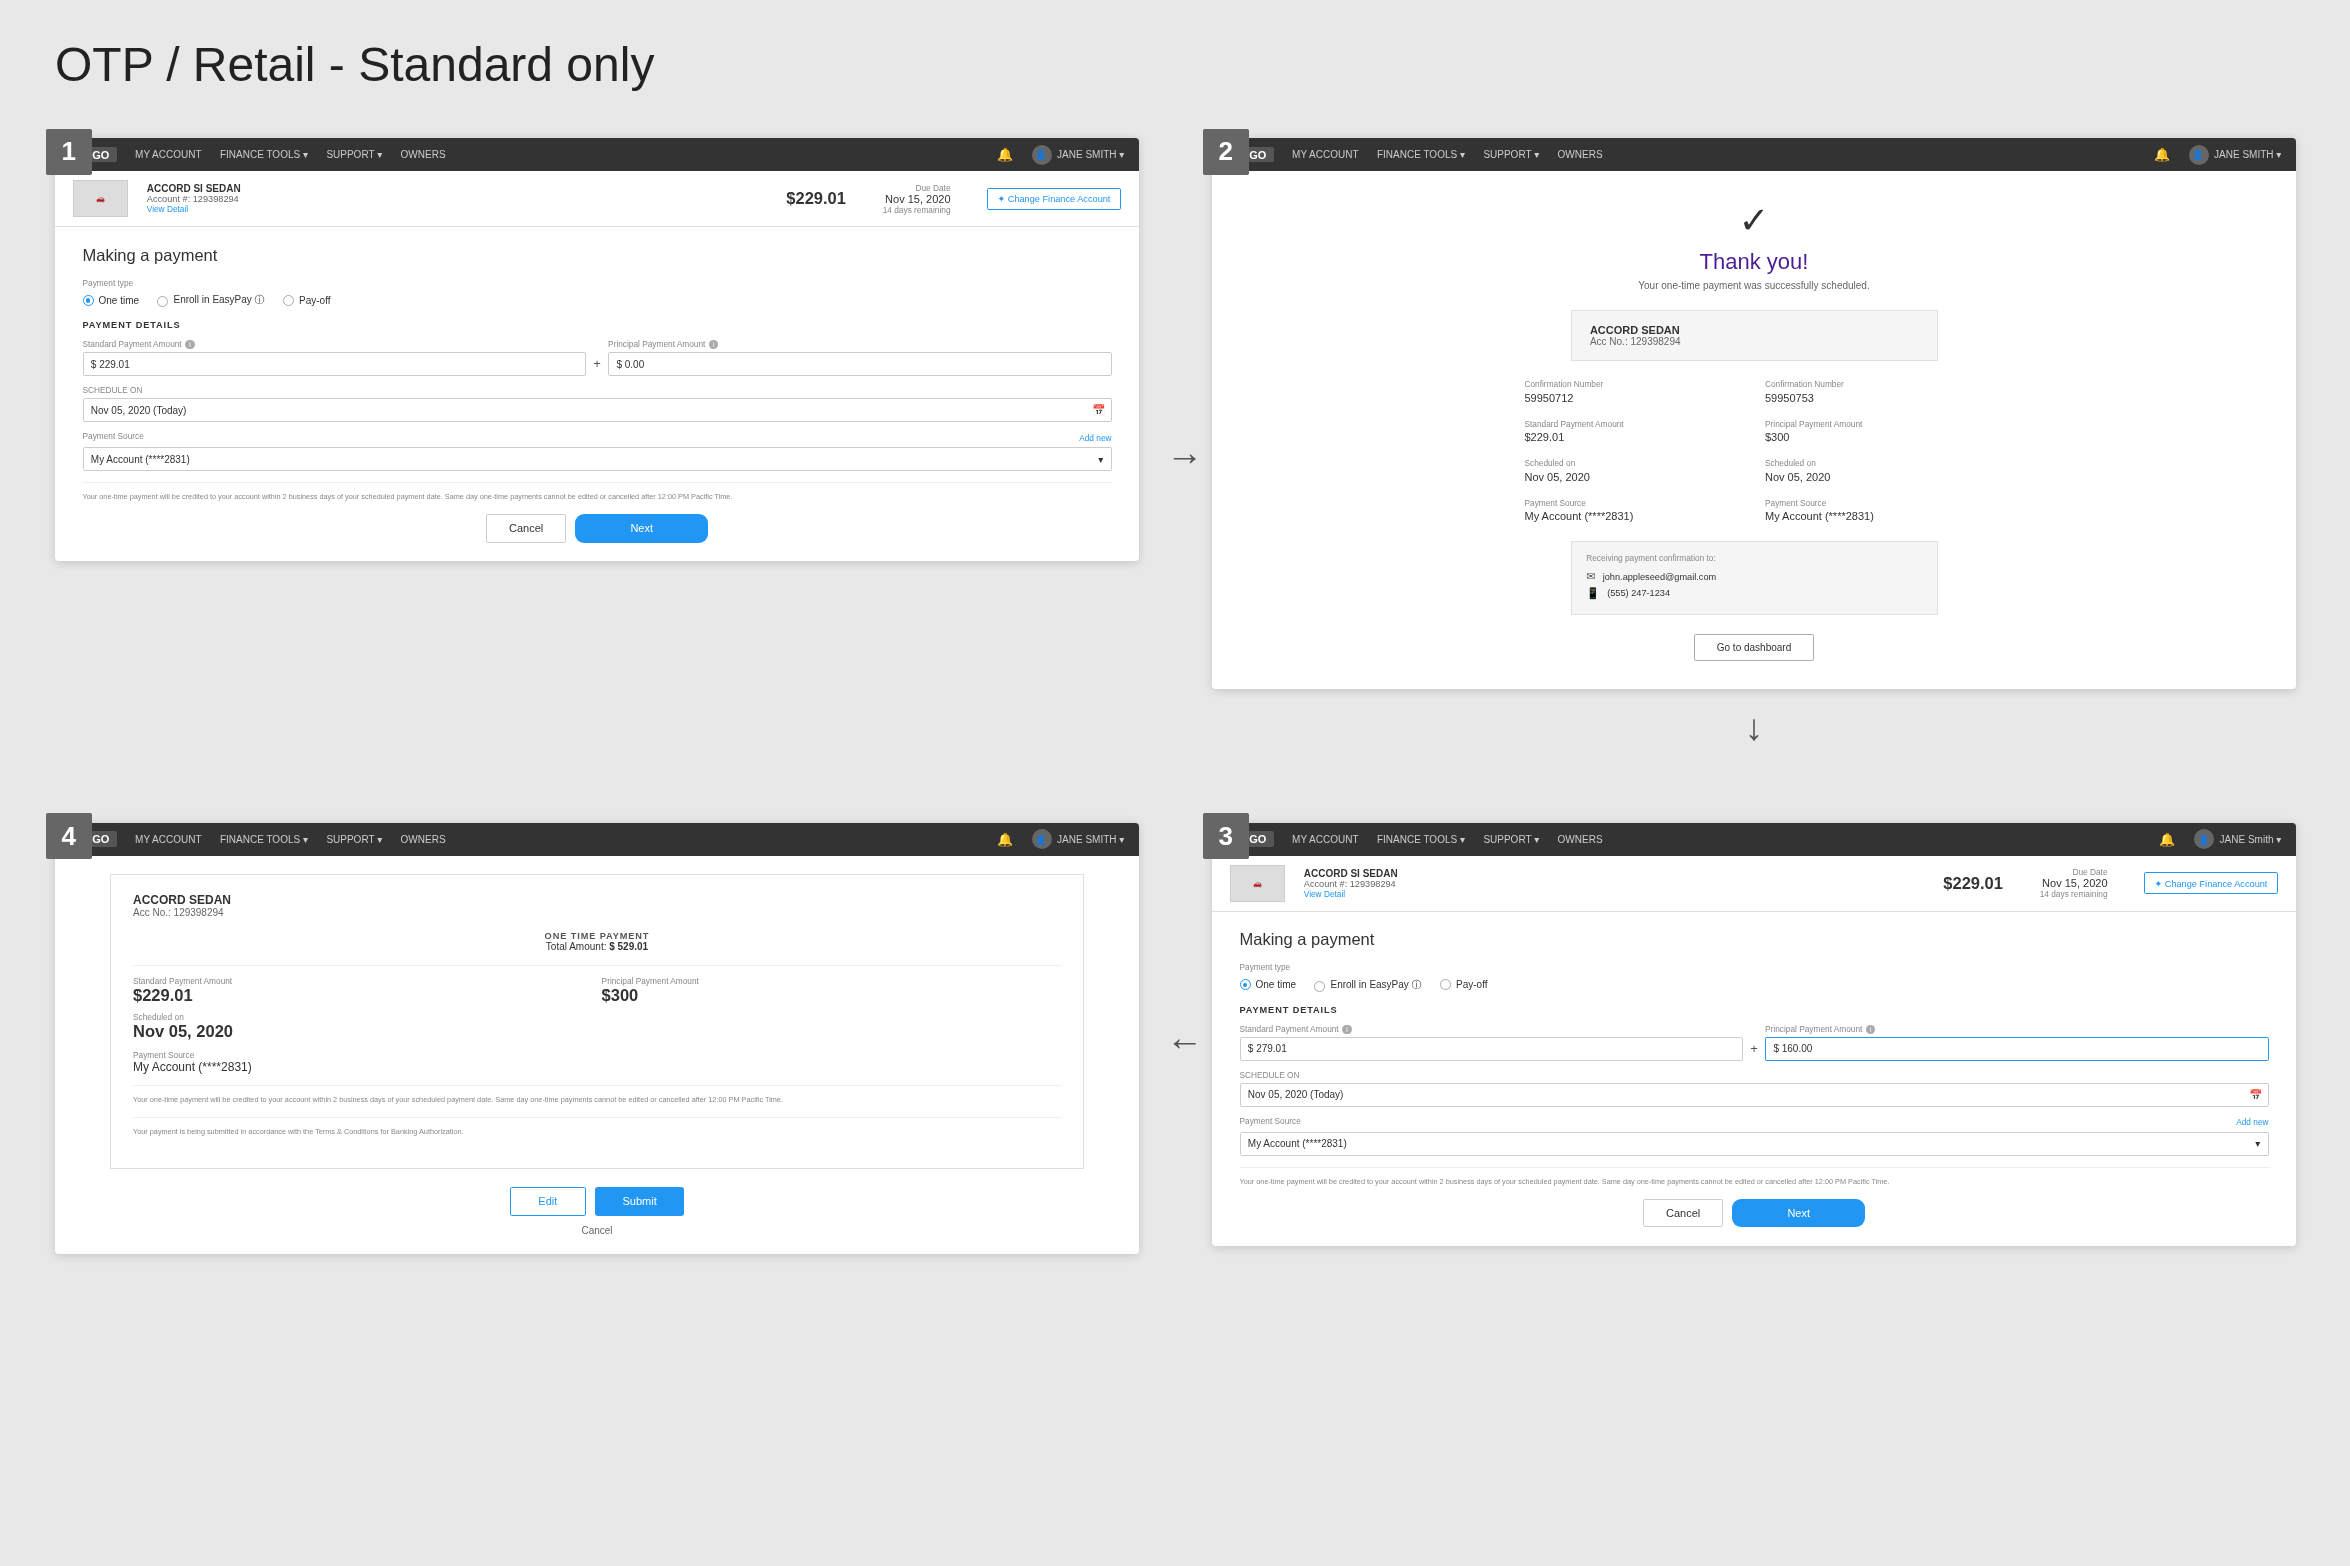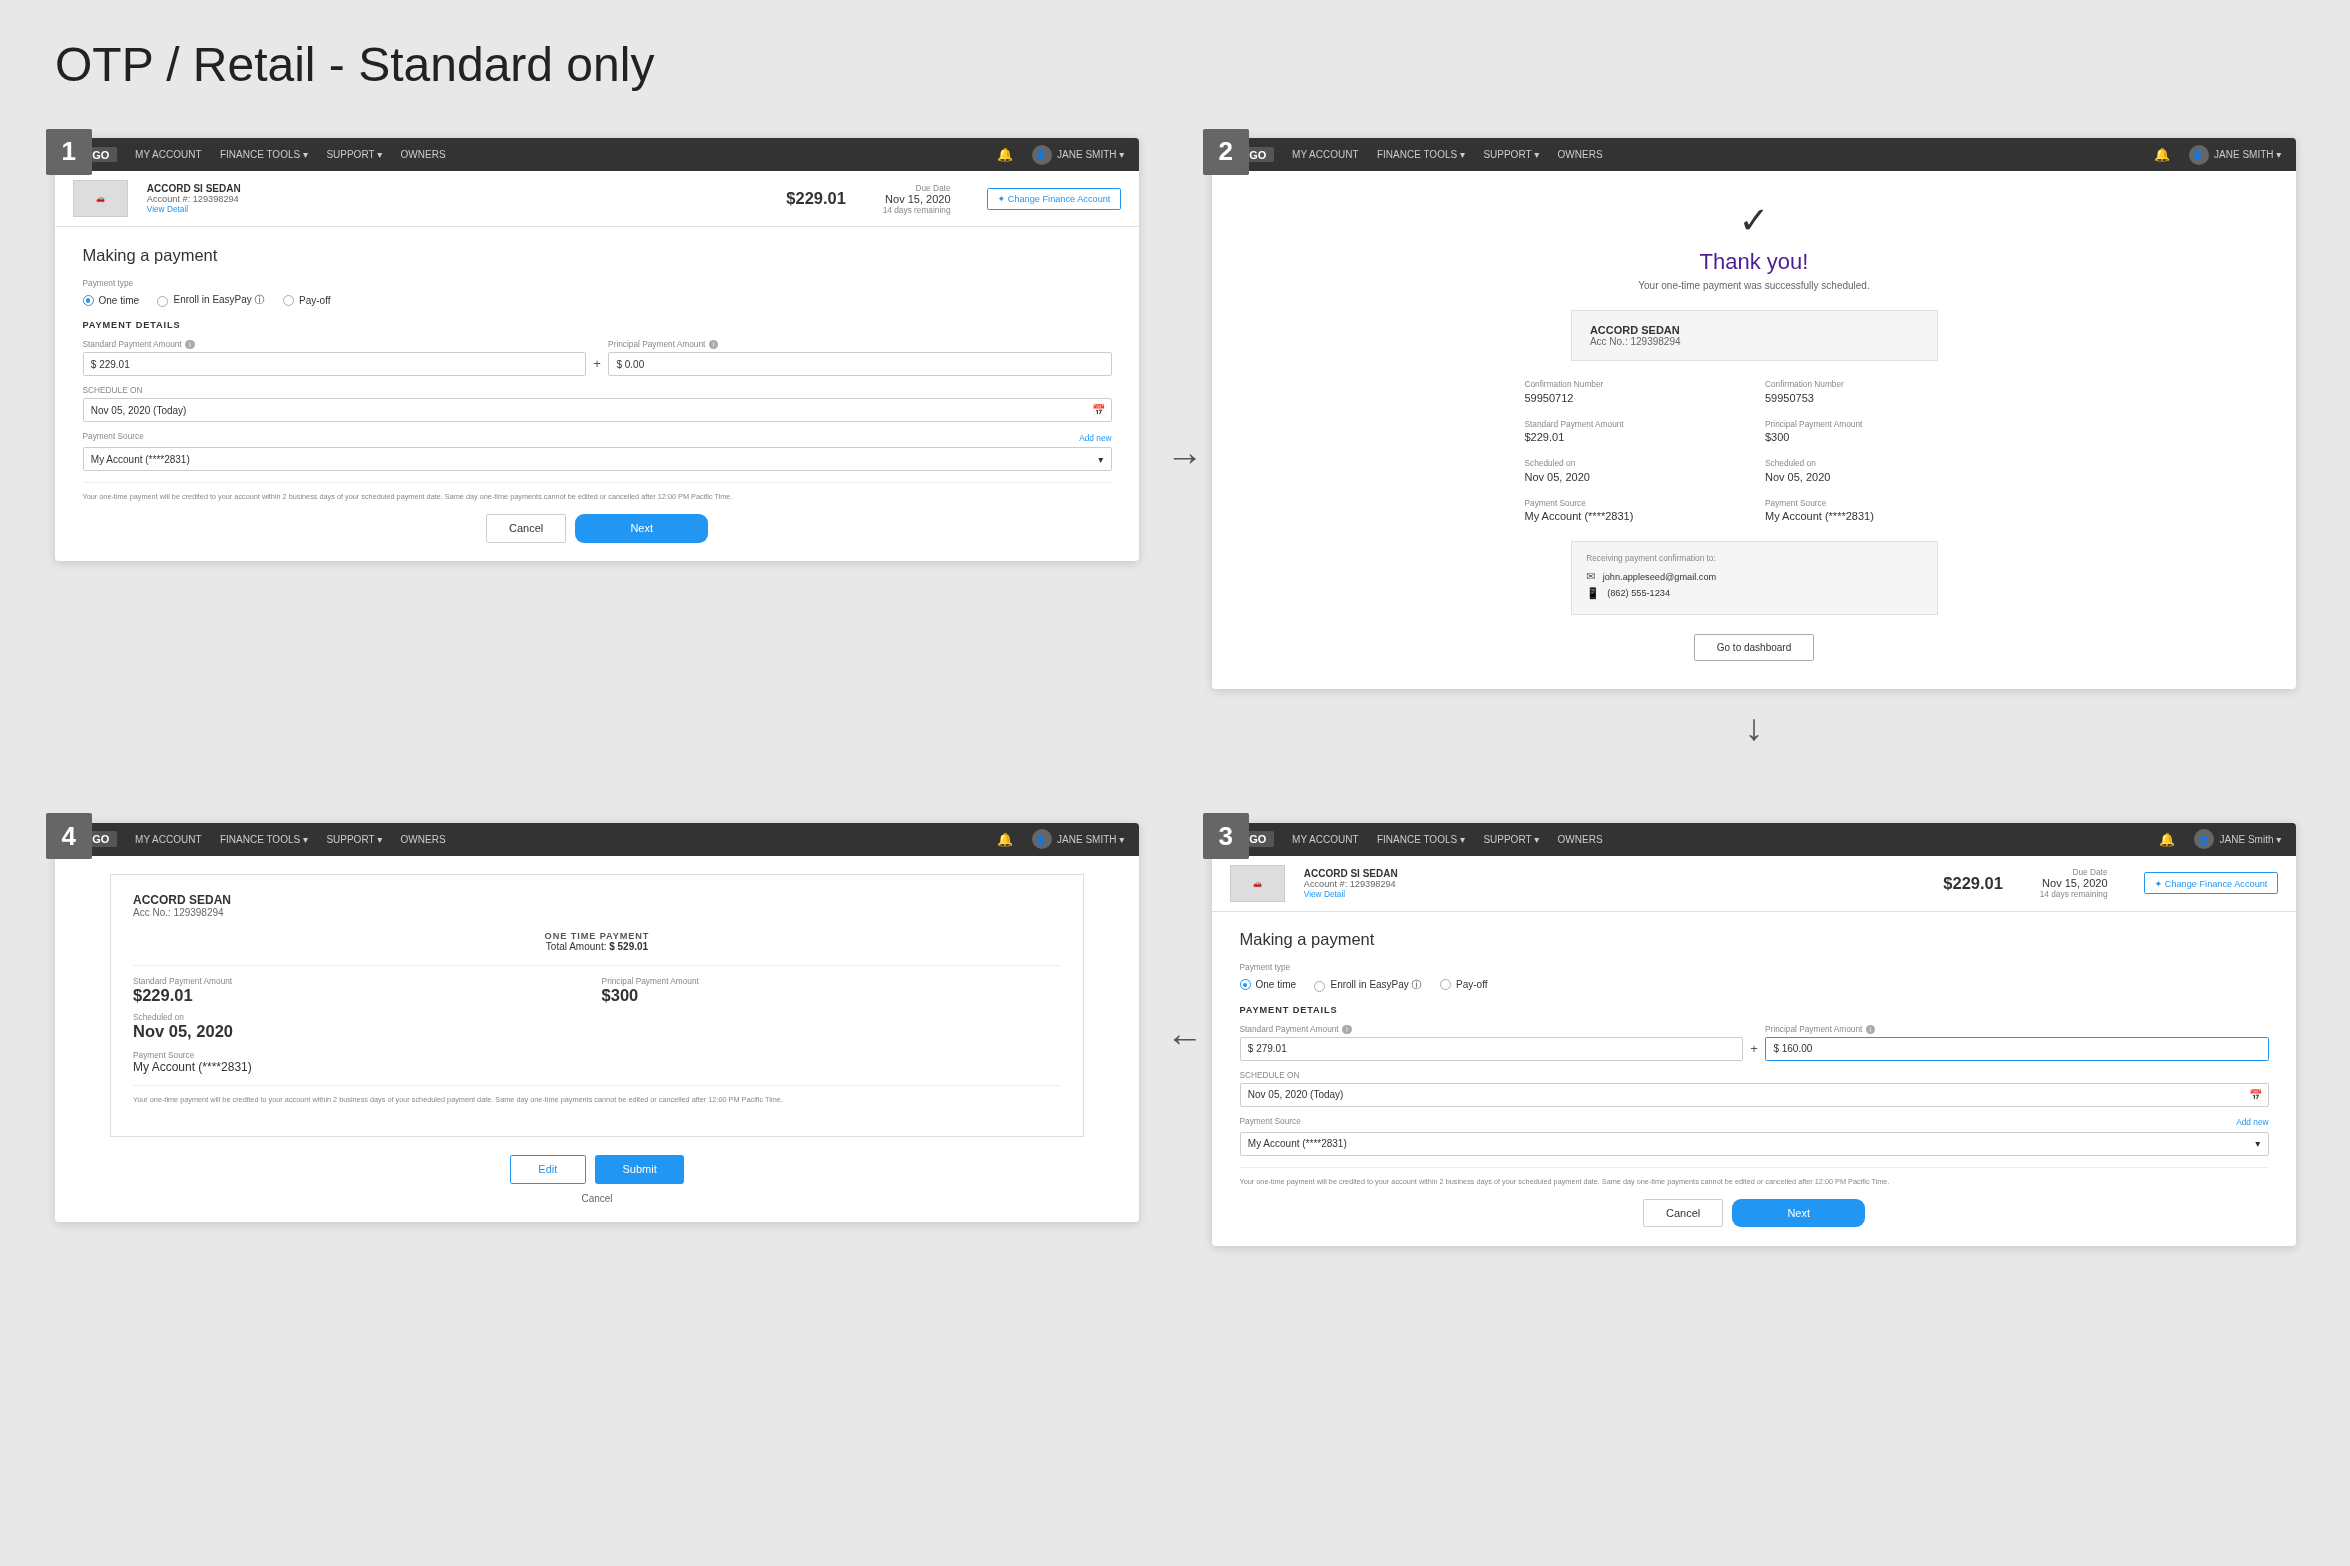--- a/index.html
+++ b/index.html
@@ -598,21 +598,21 @@
           </div>
         </div>
         <div class="email-confirmation">
           <div class="email-conf-title">Receiving payment confirmation to:</div>
           <div class="email-conf-item">
             <span class="email-icon">✉</span>
             <span>john.appleseed@gmail.com</span>
           </div>
           <div class="email-conf-item">
             <span class="email-icon">📱</span>
-            <span>(862) 555-1234</span>
+            <span>(555) 247-1234</span>
           </div>
         </div>
         <button class="dashboard-btn">Go to dashboard</button>
       </div>
     </div>
 
     <div style="text-align:center; font-size:37px; color:#555; padding:18.4px 0;">↓</div>
   </div>
 
   <div style="position:relative;">
@@ -657,20 +657,23 @@
           </div>
           <div style="margin-bottom:9.2px;">
             <div class="review-detail-label">Scheduled on</div>
             <div class="review-detail-value big">Nov 05, 2020</div>
           </div>
           <div>
             <div class="review-detail-label">Payment Source</div>
             <div class="review-detail-value">My Account (****2831)</div>
           </div>
           <div class="review-fine-print">Your one-time payment will be credited to your account within 2 business days of your scheduled payment date. Same day one-time payments cannot be edited or cancelled after 12:00 PM Pacific Time.</div>
+          <div class="review-fine-print">
+            <span>Your payment is being submitted in accordance with the Terms &amp; Conditions for Banking Authorization.</span>
+          </div>
         </div>
         <div class="review-btn-row">
           <button class="btn-edit">Edit</button>
           <button class="btn-submit">Submit</button>
         </div>
         <div class="cancel-link">Cancel</div>
       </div>
     </div>
 
     <div style="position:absolute; right:-64px; top:50%; transform:translateY(-50%); font-size:37px; color:#555; z-index:20;">←</div>

